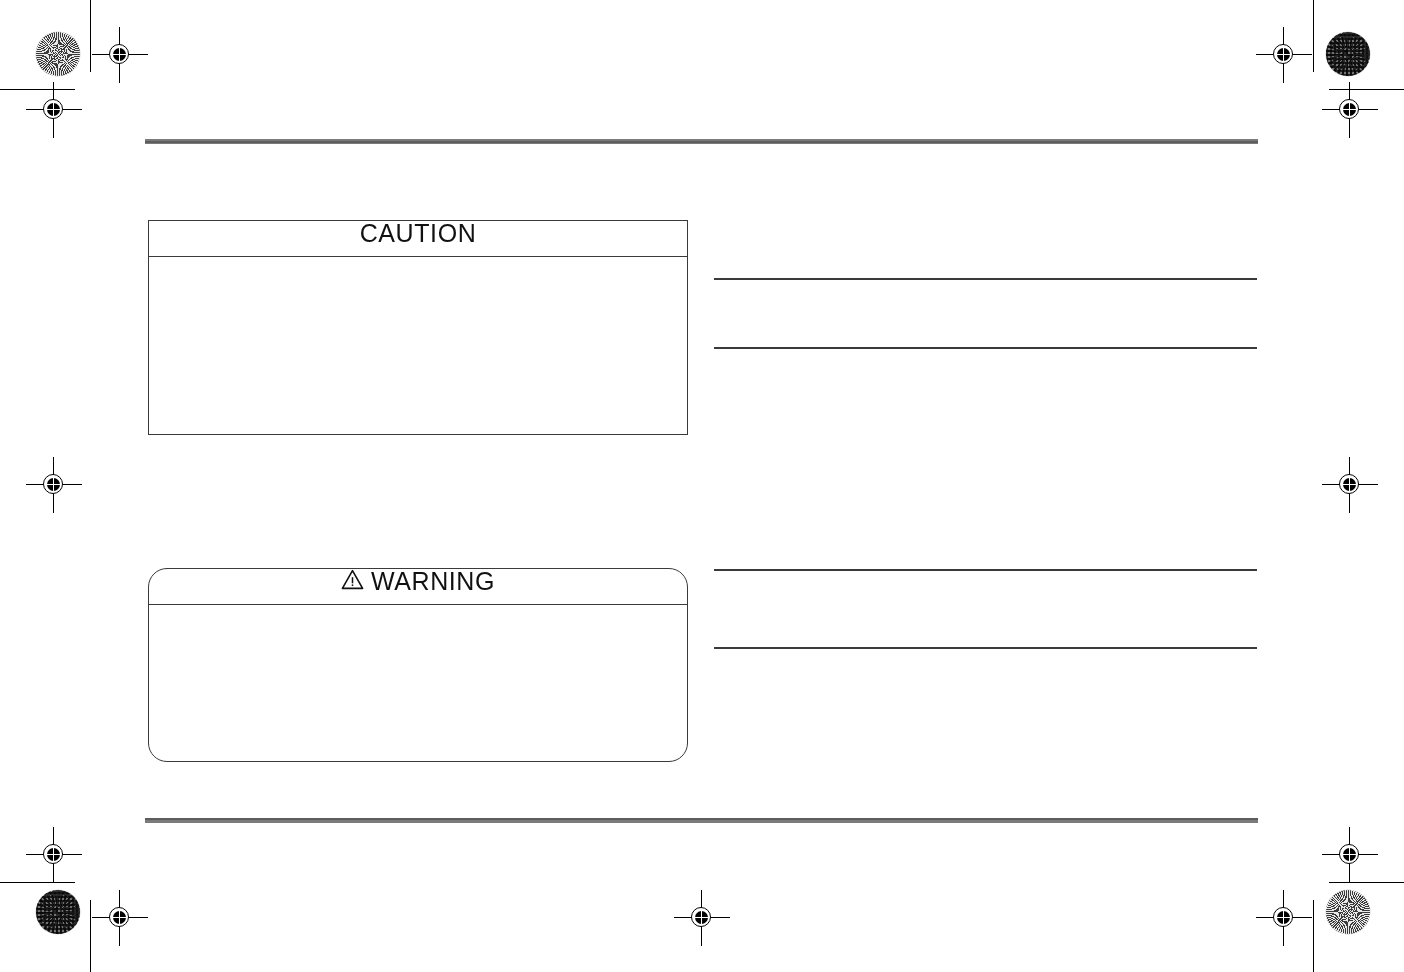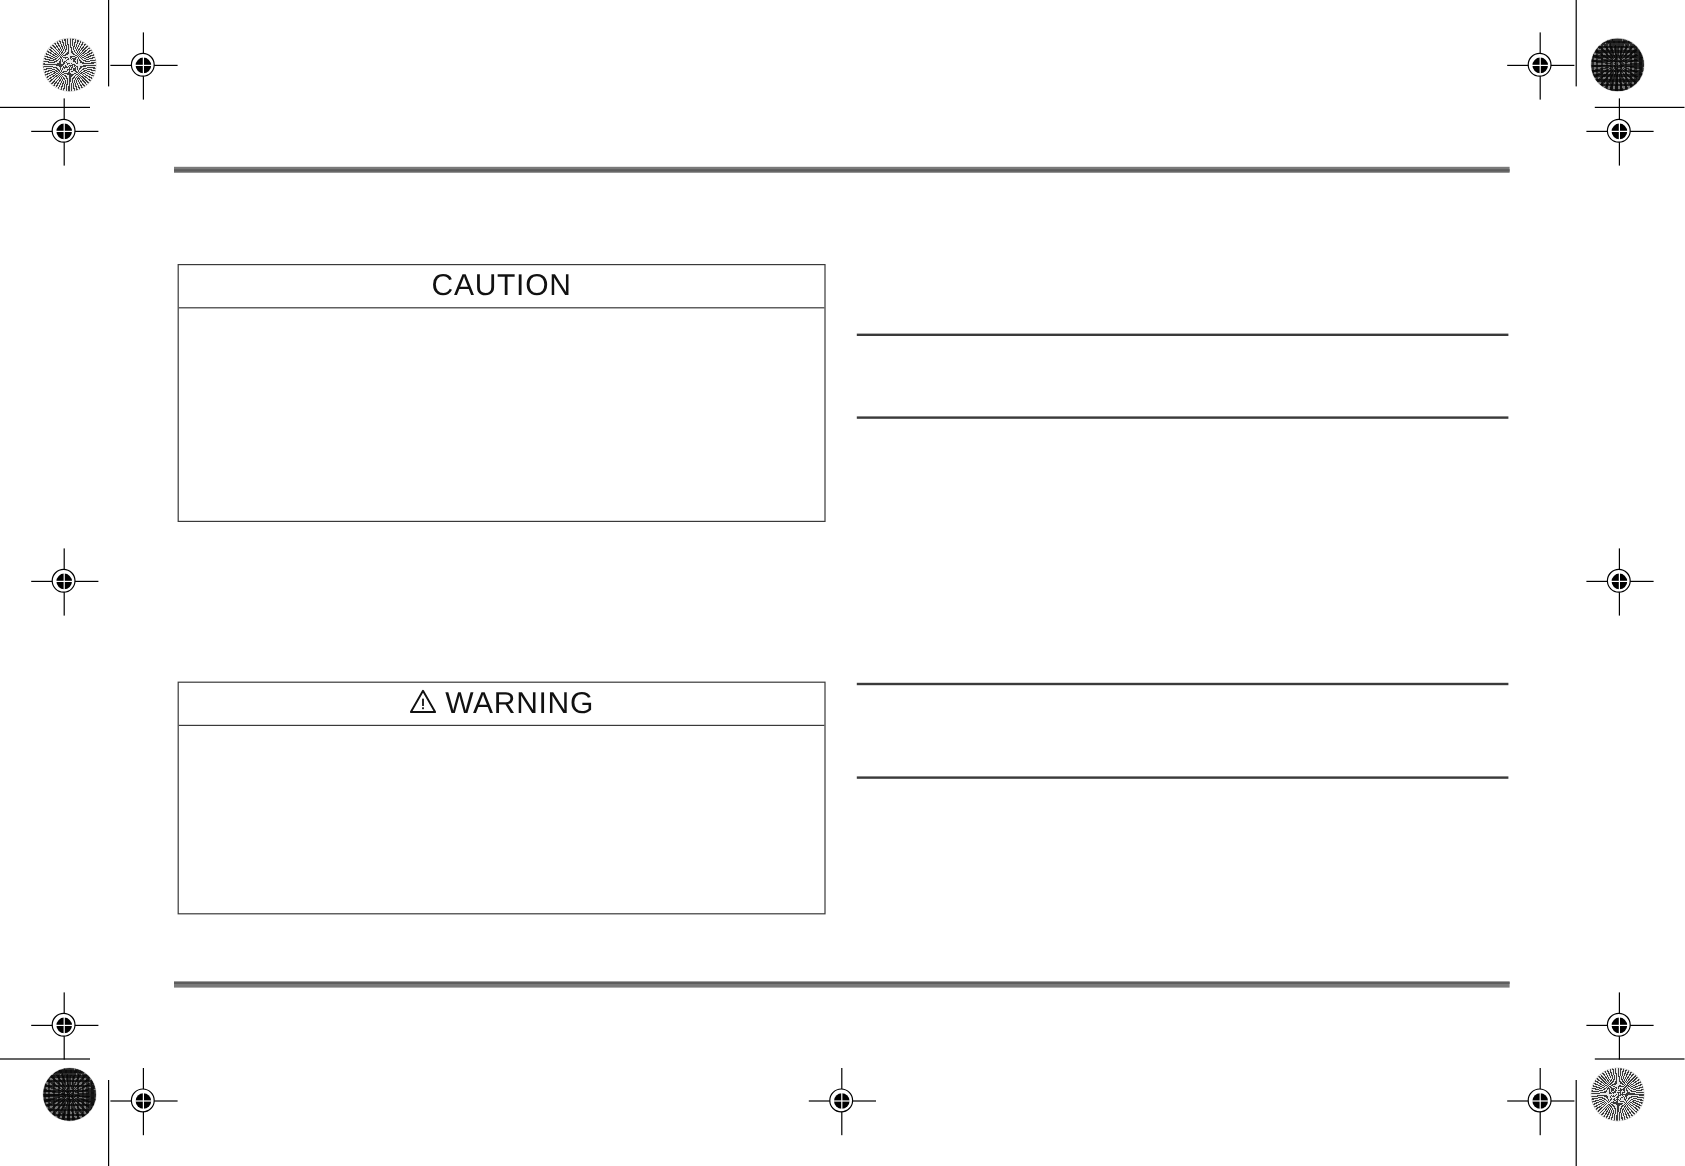--- a/index.html
+++ b/index.html
@@ -121,21 +121,21 @@
   .notice-box {
     position: absolute;
     border: 1.8px solid #3a3a3a;
     background: #ffffff;
     box-sizing: border-box;
   }
   .notice-head {
     height: 36px;
     border-bottom: 1.8px solid #3a3a3a;
     display: flex;
-    align-items: center;
+    align-items: flex-start;
     justify-content: center;
     box-sizing: border-box;
   }
   .notice-head .title {
     font-size: 25px;
     letter-spacing: .6px;
     color: #111;
     font-weight: 400;
     line-height: 1;
   }
@@ -269,21 +269,21 @@
 
   <div class="page-rule" style="left:145px; top:818px; width:1113px;"></div>
 
   <div class="notice-box" style="left:148px; top:220px; width:540px; height:215px;">
     <div class="notice-head">
       <span class="title">CAUTION</span>
     </div>
     <div class="notice-body" style="height:177px;"></div>
   </div>
 
-  <div class="notice-box" style="left:148px; top:568px; width:540px; height:194px;">
+  <div class="notice-box" style="left:148px; top:568px; width:540px; height:194px;border-radius:19px;">
     <div class="notice-head">
       <span class="warn-icon">
         <svg width="23" height="21" viewBox="0 0 23 21" aria-hidden="true">
           <path d="M11.5 1.6 L21.6 19.4 L1.4 19.4 Z" fill="none" stroke="#111" stroke-width="1.6" stroke-linejoin="round"></path>
           <rect x="10.75" y="8.2" width="1.5" height="6.1" fill="#111"></rect>
           <rect x="10.75" y="15.4" width="1.5" height="1.6" fill="#111"></rect>
         </svg>
       </span>
       <span class="title">WARNING</span>
     </div>

